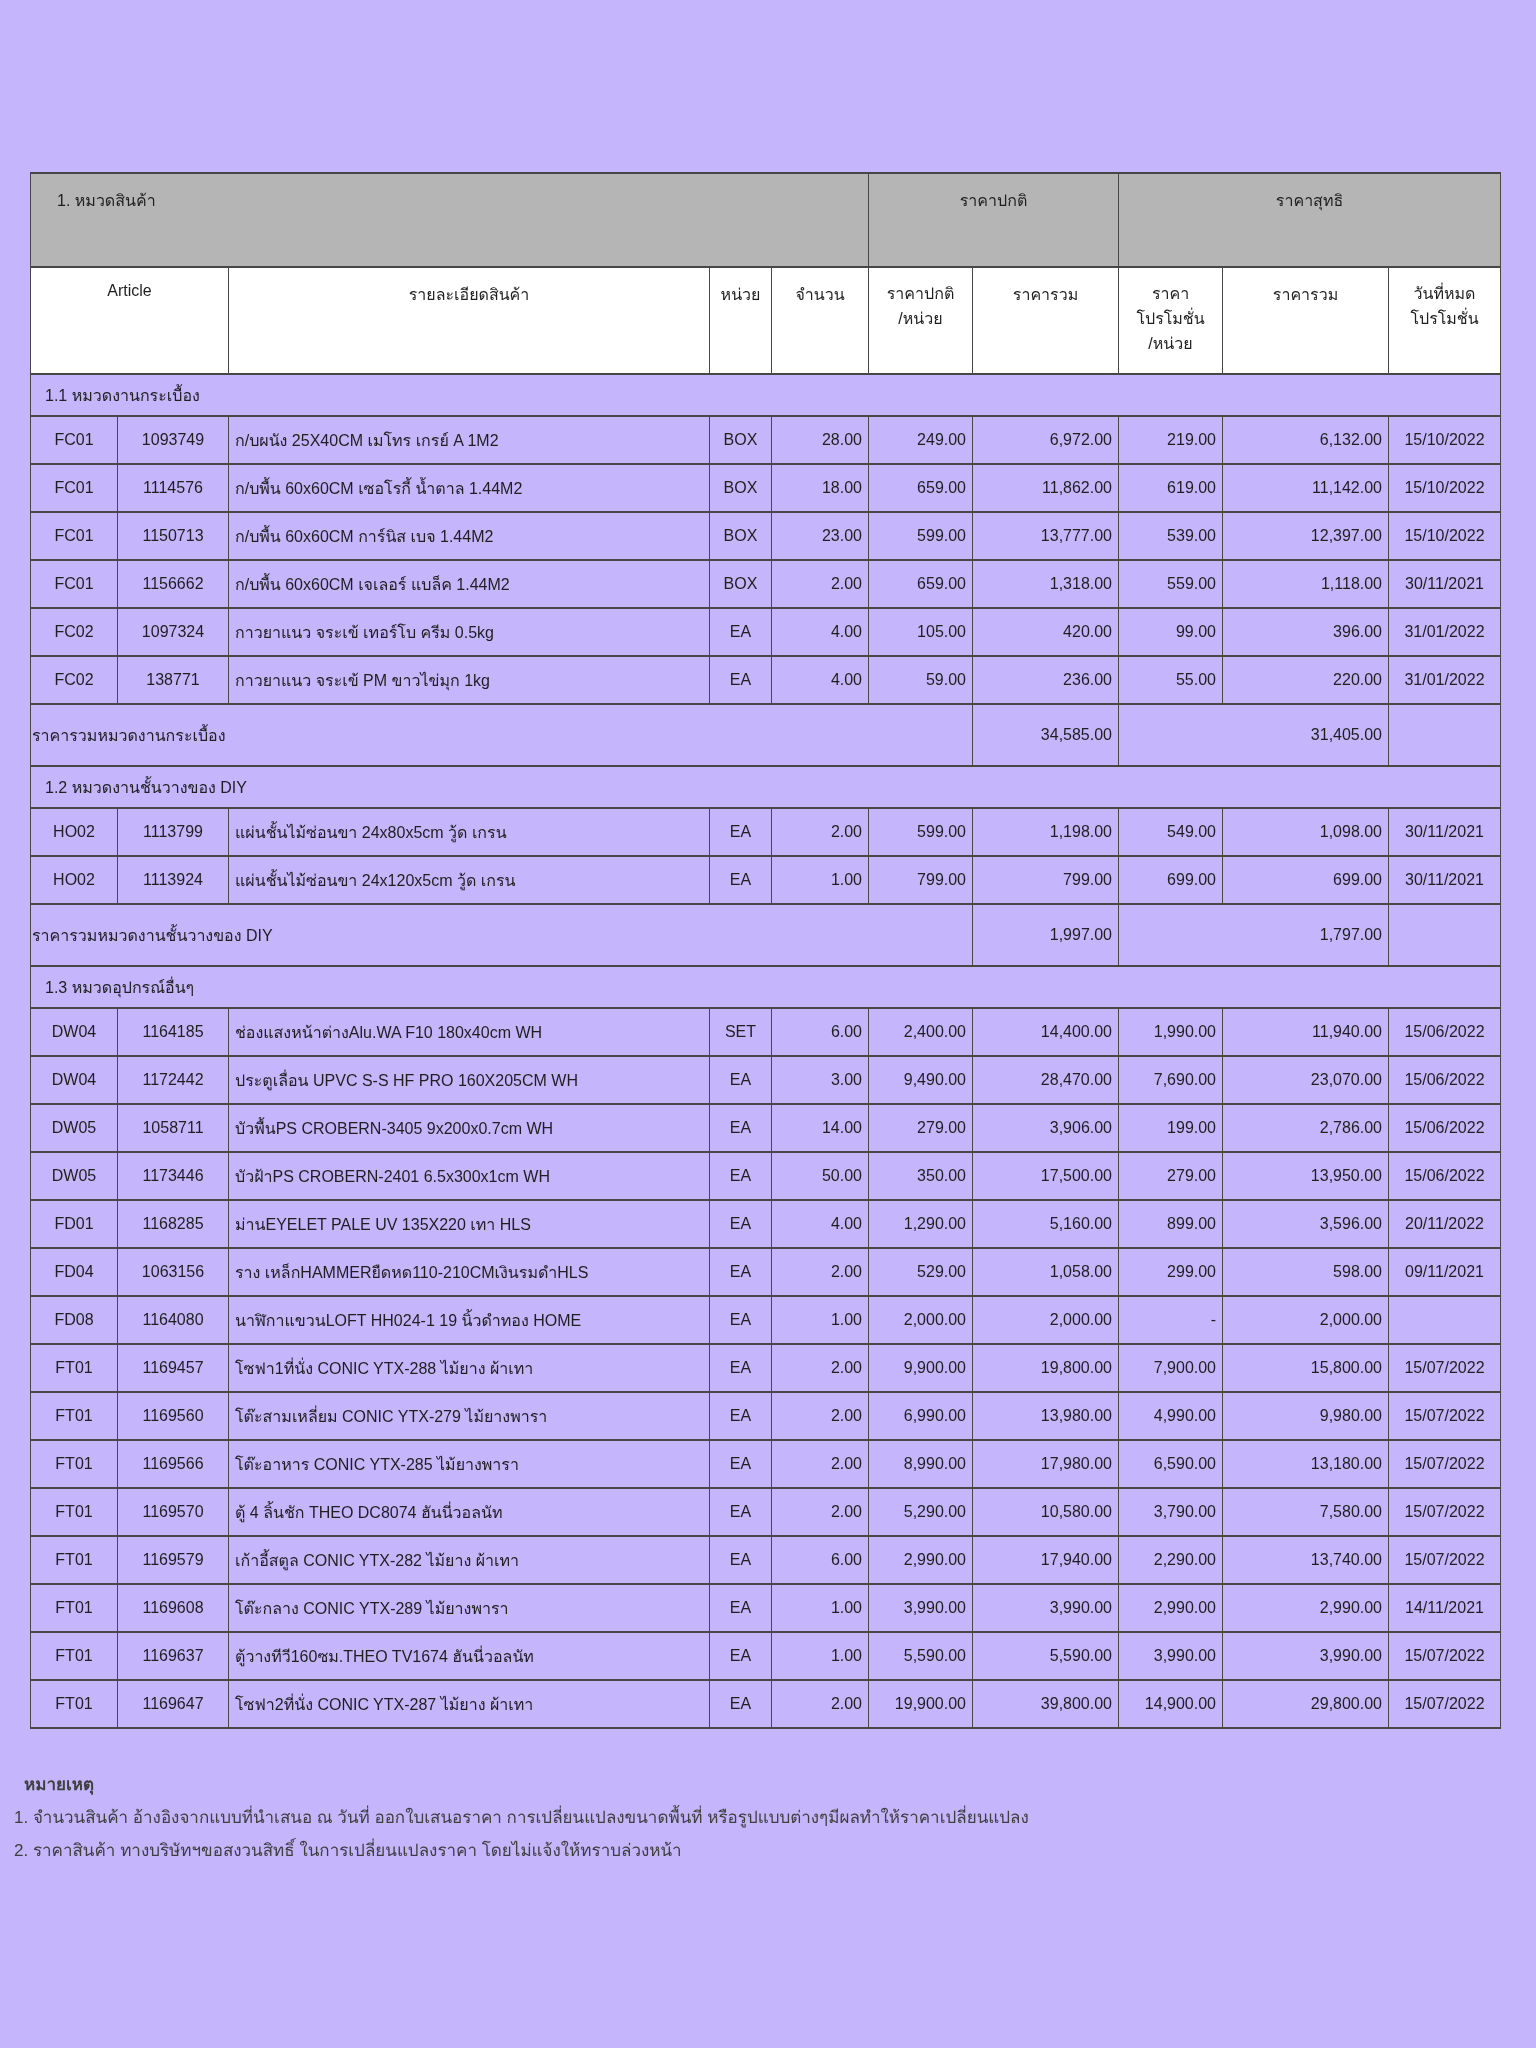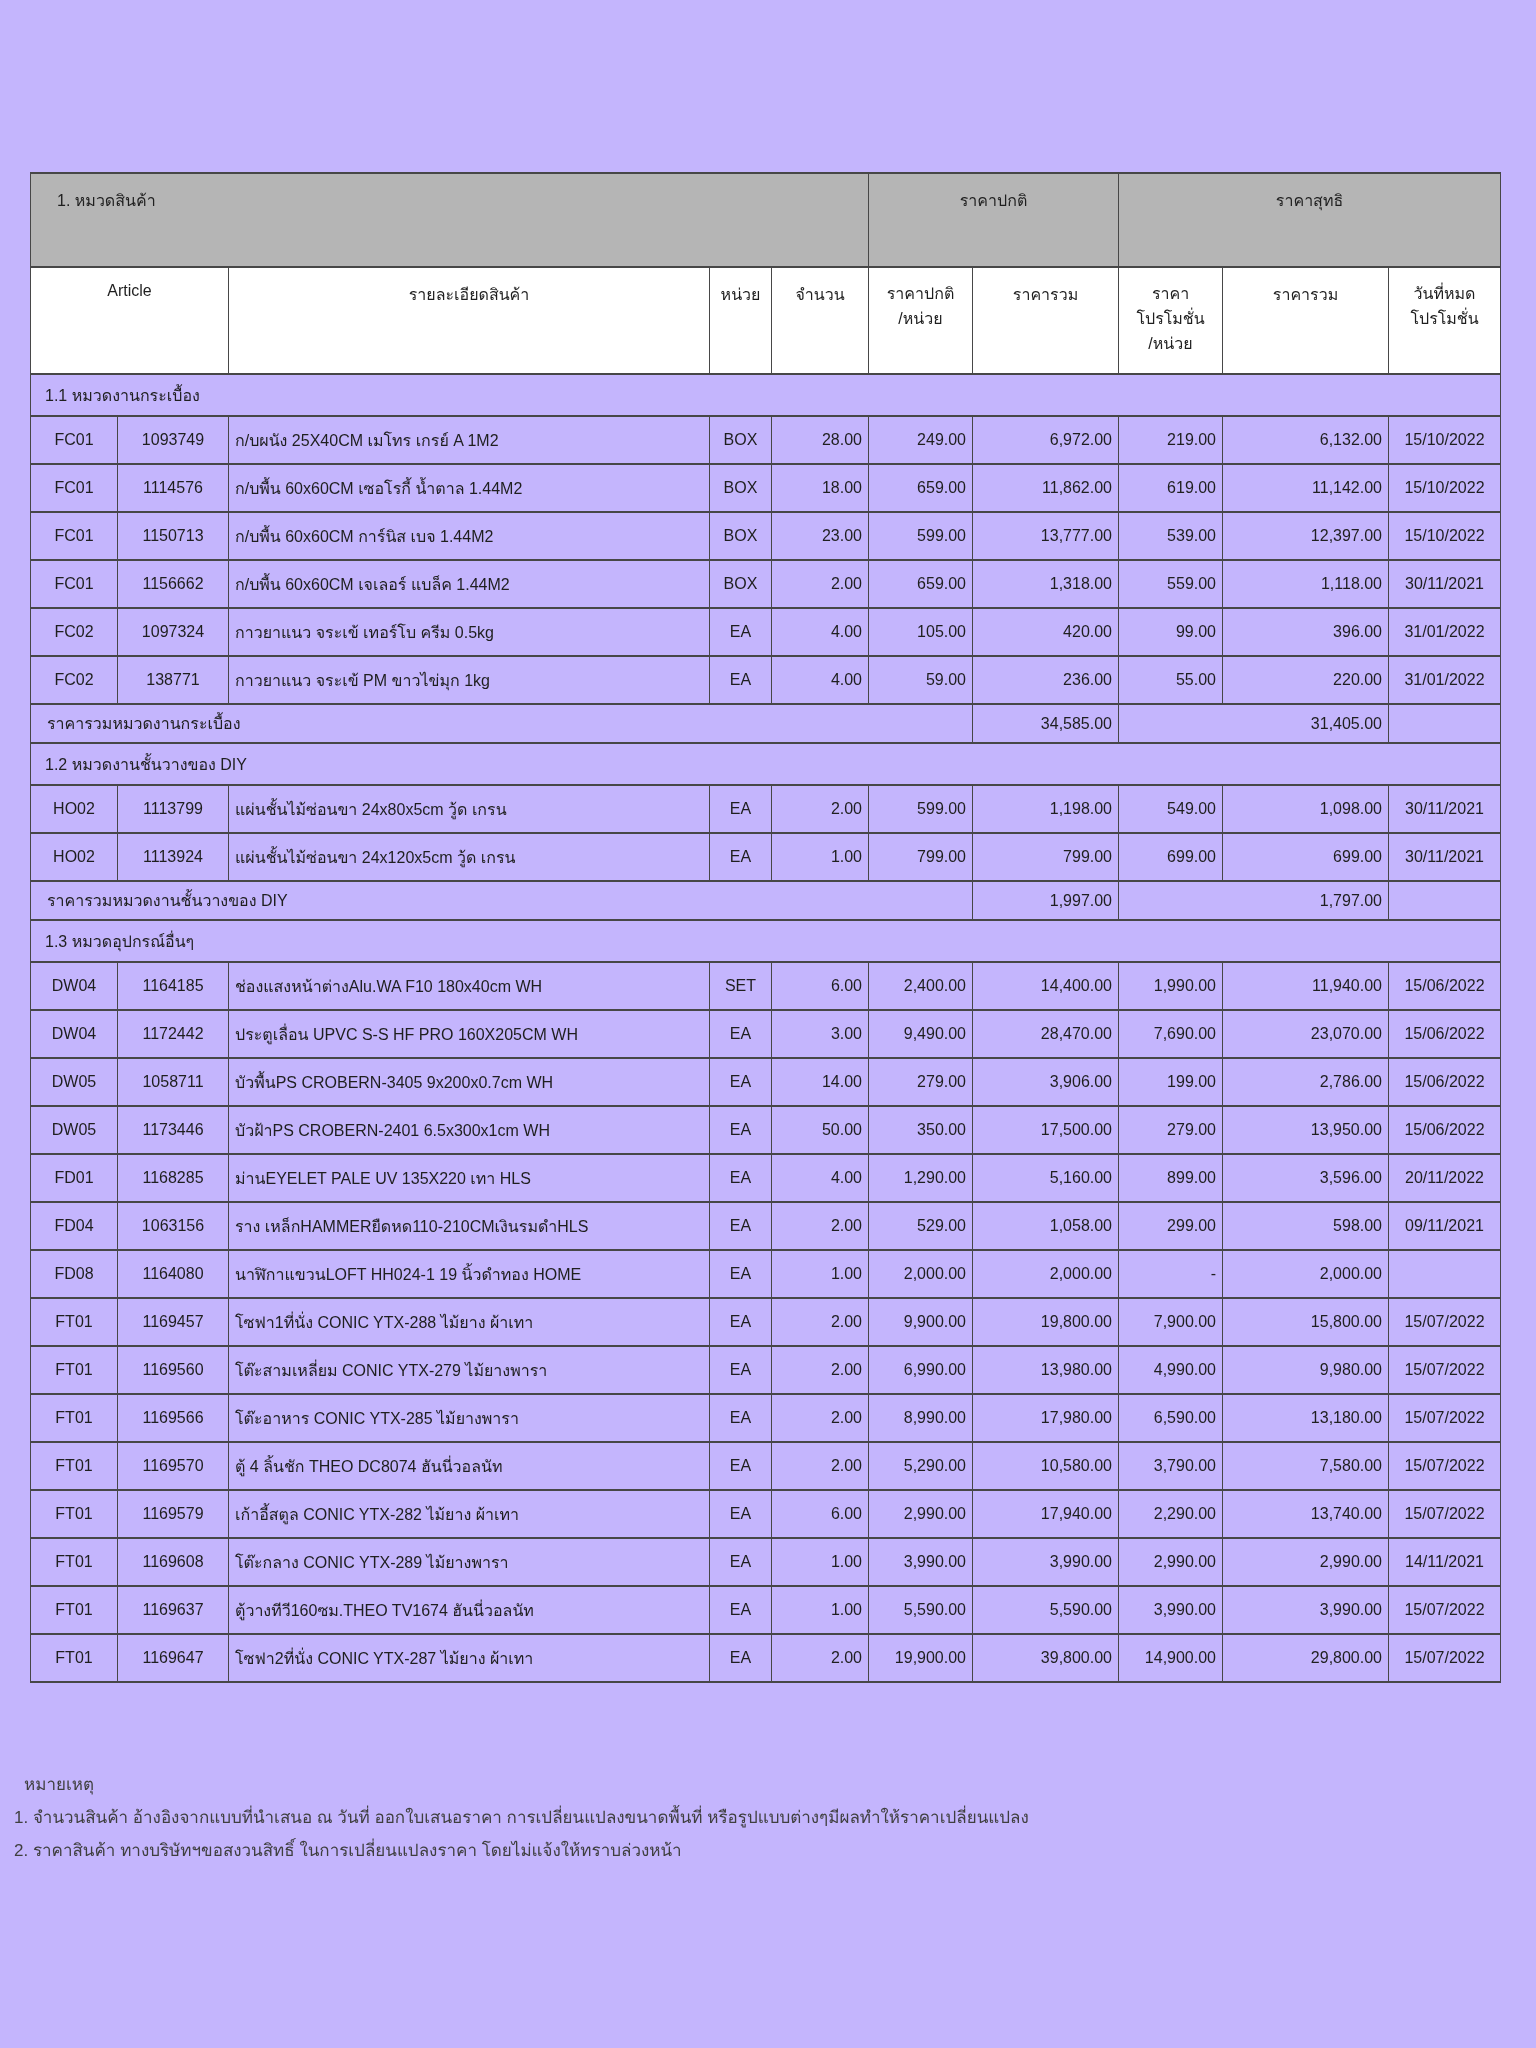--- a/index.html
+++ b/index.html
@@ -51,34 +51,34 @@
   tr.col-row th span { display: block; line-height: 1.55; }
   tr.section-row td {
     height: 42px;
     text-align: left;
     padding-left: 14px;
     border-top-width: 2px;
     border-bottom-width: 2px;
     margin-left: 39px;
   }
   tr.data-row td { height: 48px; border-top-width: 2px; border-bottom-width: 2px; }
-  tr.total-row td { height: 39px; padding-left: 16px; border-top-width: 2px; border-bottom-width: 2px; }
+  tr.total-row td { height: 62px; padding-left: 1px; border-top-width: 2px; border-bottom-width: 2px; }
   td.a-c { text-align: center; }
   td.a-l { text-align: left; padding-left: 10px; }
   td.a-r { text-align: right; padding-right: 7px; }
   .notes {
     position: absolute;
     left: 14px;
     top: 1768px;
     width: 1500px;
     color: var(--notes-text, #3f3f3f);
     font-size: 17px;
     line-height: 1.95;
   }
-  .notes .notes-title { padding-left: 10px; }
+  .notes .notes-title { padding-left: 10px; font-weight: bold; }
 </style>
 </head>
 <body>
 
 <div class="page">
 
   <table class="quote">
     <colgroup>
       <col style="width:87px">
       <col style="width:111px">

